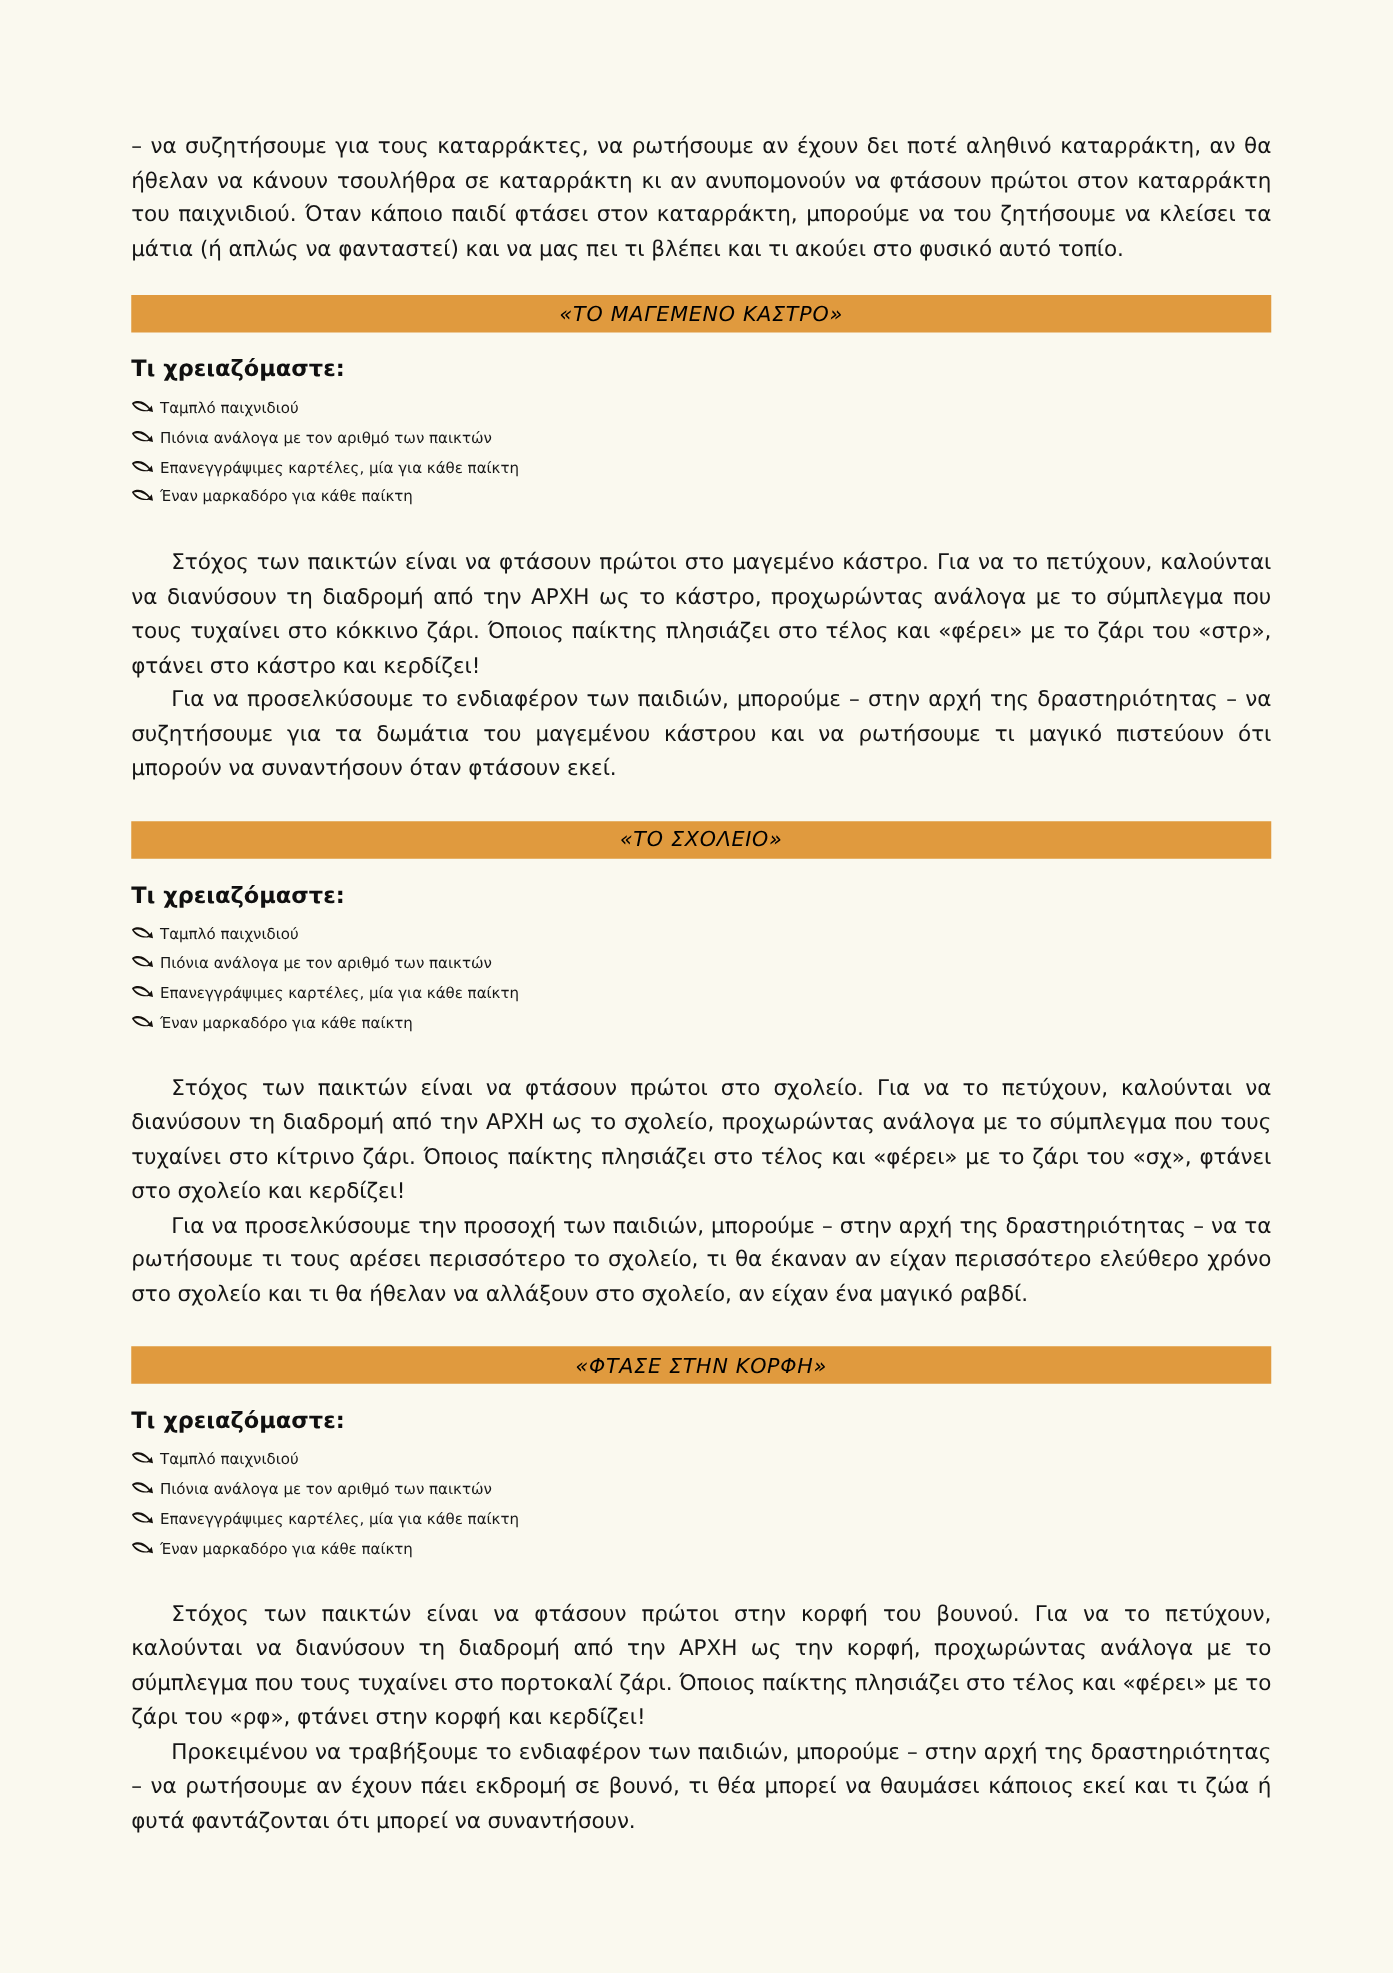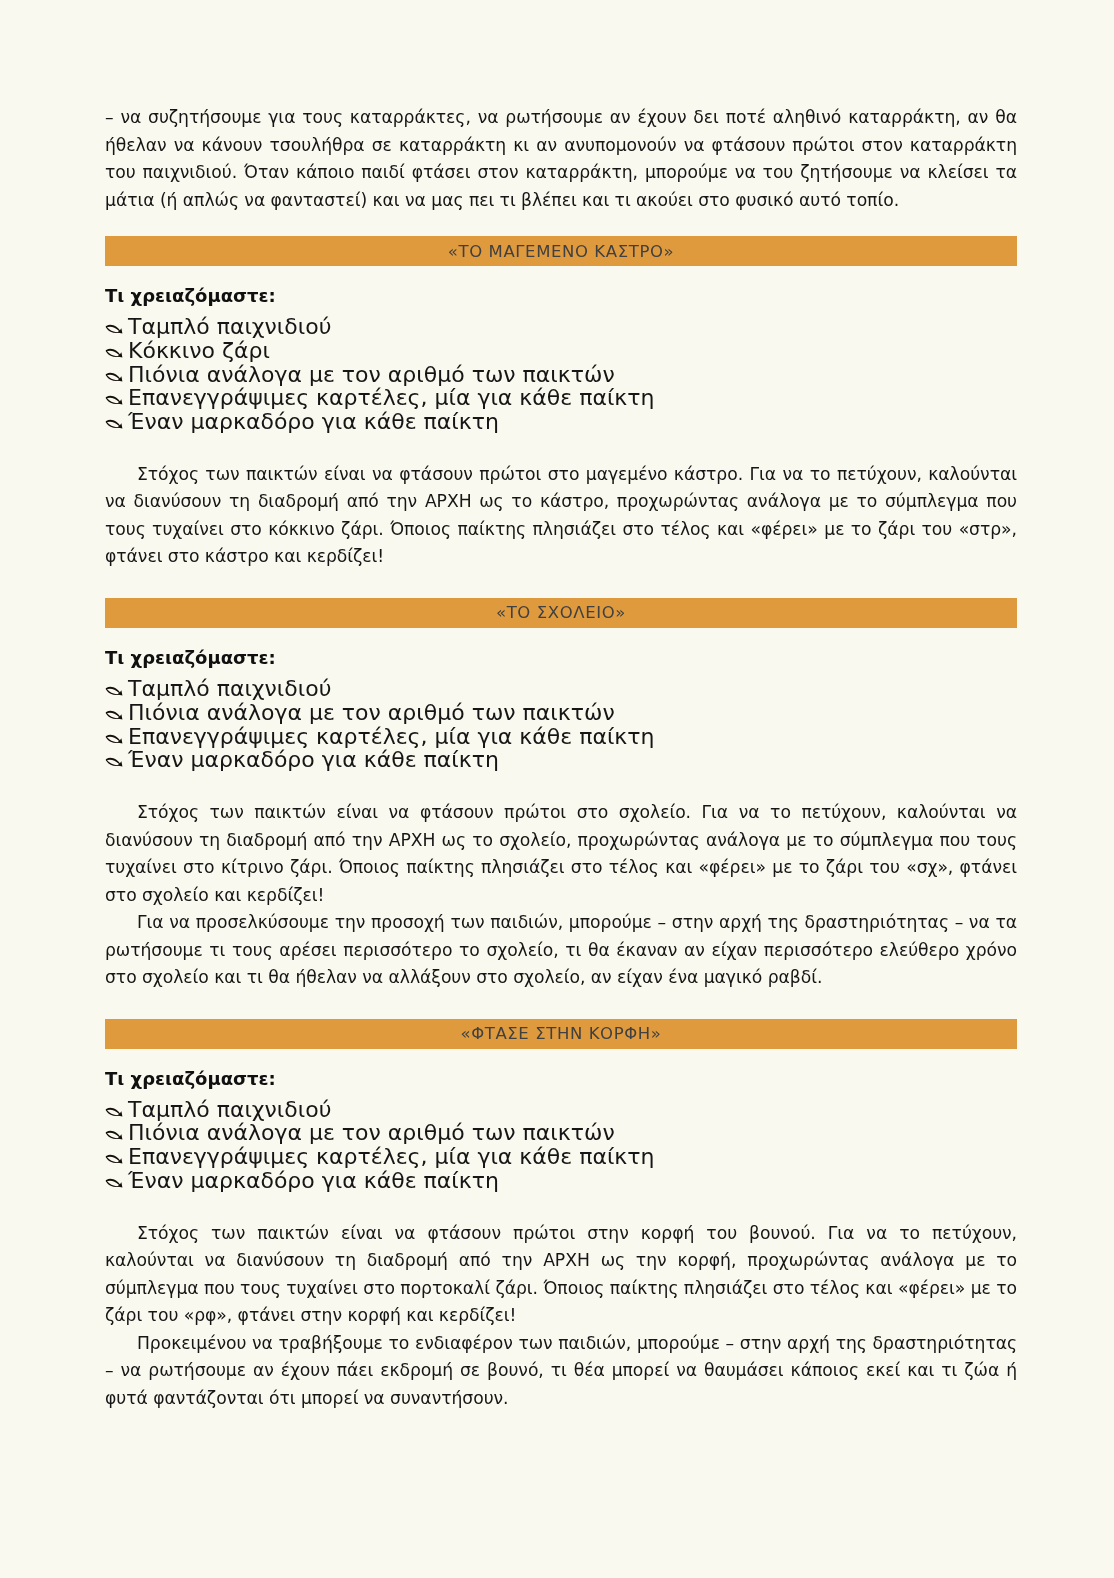--- a/index.html
+++ b/index.html
@@ -50,22 +50,23 @@
   .banner {
     width: 912px;
     height: 30px;
     background: #e09a3e;
     display: flex;
     align-items: center;
     justify-content: center;
     box-sizing: border-box;
   }
   .banner-title {
-    color: #404040;
+    color: #000000;
     font-size: 16.5px;
+    font-style: italic;
     letter-spacing: 0.6px;
     white-space: nowrap;
     font-family: "DejaVu Sans", "Liberation Sans", sans-serif;
   }
 
   
   .needs {
     margin-top: 18px;
   }
   .needs-heading {
@@ -74,21 +75,21 @@
     color: #101010;
     margin: 0 0 7px 0;
     line-height: 24px;
   }
   .needs-list {
     list-style: none;
     margin: 0;
     padding: 0;
   }
   .needs-item {
-    font-size: 22px;
+    font-size: 12px;
     line-height: 23.8px;
     color: #161616;
     white-space: nowrap;
   }
   .bullet-icon {
     display: inline-block;
     vertical-align: -2px;
     margin-right: 3px;
   }
   .bullet-icon svg {
@@ -122,44 +123,39 @@
           <li class="needs-item">
             <span class="bullet-icon"><svg width="20" height="13" viewBox="0 0 20 13">
                   <path d="M1.2 3.0 C4.5 1.0 8.0 1.6 11.0 3.6 C12.6 4.7 13.9 6.0 14.9 7.3 L16.4 5.3 L17.4 10.6 L12.2 9.4 L14.0 8.1 C12.7 6.7 11.2 5.5 9.4 4.7 C6.8 3.5 4.0 3.2 1.2 4.4 C0.6 4.65 0.6 3.3 1.2 3.0 Z" fill="#15100c"></path>
                   <path d="M1.3 3.2 C3.2 5.6 5.6 7.6 8.6 8.6 C10.4 9.2 12.3 9.35 14.1 9.1 L13.2 9.9 C10.6 10.3 8.0 9.9 5.6 8.8 C3.6 7.85 2.1 6.4 1.0 4.6 Z" fill="#15100c"></path>
                 </svg></span><span>Ταμπλό παιχνιδιού</span>
           </li>
           <li class="needs-item">
             <span class="bullet-icon"><svg width="20" height="13" viewBox="0 0 20 13">
                   <path d="M1.2 3.0 C4.5 1.0 8.0 1.6 11.0 3.6 C12.6 4.7 13.9 6.0 14.9 7.3 L16.4 5.3 L17.4 10.6 L12.2 9.4 L14.0 8.1 C12.7 6.7 11.2 5.5 9.4 4.7 C6.8 3.5 4.0 3.2 1.2 4.4 C0.6 4.65 0.6 3.3 1.2 3.0 Z" fill="#15100c"></path>
                   <path d="M1.3 3.2 C3.2 5.6 5.6 7.6 8.6 8.6 C10.4 9.2 12.3 9.35 14.1 9.1 L13.2 9.9 C10.6 10.3 8.0 9.9 5.6 8.8 C3.6 7.85 2.1 6.4 1.0 4.6 Z" fill="#15100c"></path>
-                </svg></span><span>Κόκκινο ζάρι</span>
-          </li>
-          <li class="needs-item">
-            <span class="bullet-icon"><svg width="20" height="13" viewBox="0 0 20 13">
-                  <path d="M1.2 3.0 C4.5 1.0 8.0 1.6 11.0 3.6 C12.6 4.7 13.9 6.0 14.9 7.3 L16.4 5.3 L17.4 10.6 L12.2 9.4 L14.0 8.1 C12.7 6.7 11.2 5.5 9.4 4.7 C6.8 3.5 4.0 3.2 1.2 4.4 C0.6 4.65 0.6 3.3 1.2 3.0 Z" fill="#15100c"></path>
-                  <path d="M1.3 3.2 C3.2 5.6 5.6 7.6 8.6 8.6 C10.4 9.2 12.3 9.35 14.1 9.1 L13.2 9.9 C10.6 10.3 8.0 9.9 5.6 8.8 C3.6 7.85 2.1 6.4 1.0 4.6 Z" fill="#15100c"></path>
                 </svg></span><span>Πιόνια ανάλογα με τον αριθμό των παικτών</span>
           </li>
           <li class="needs-item">
             <span class="bullet-icon"><svg width="20" height="13" viewBox="0 0 20 13">
                   <path d="M1.2 3.0 C4.5 1.0 8.0 1.6 11.0 3.6 C12.6 4.7 13.9 6.0 14.9 7.3 L16.4 5.3 L17.4 10.6 L12.2 9.4 L14.0 8.1 C12.7 6.7 11.2 5.5 9.4 4.7 C6.8 3.5 4.0 3.2 1.2 4.4 C0.6 4.65 0.6 3.3 1.2 3.0 Z" fill="#15100c"></path>
                   <path d="M1.3 3.2 C3.2 5.6 5.6 7.6 8.6 8.6 C10.4 9.2 12.3 9.35 14.1 9.1 L13.2 9.9 C10.6 10.3 8.0 9.9 5.6 8.8 C3.6 7.85 2.1 6.4 1.0 4.6 Z" fill="#15100c"></path>
                 </svg></span><span>Επανεγγράψιμες καρτέλες, μία για κάθε παίκτη</span>
           </li>
           <li class="needs-item">
             <span class="bullet-icon"><svg width="20" height="13" viewBox="0 0 20 13">
                   <path d="M1.2 3.0 C4.5 1.0 8.0 1.6 11.0 3.6 C12.6 4.7 13.9 6.0 14.9 7.3 L16.4 5.3 L17.4 10.6 L12.2 9.4 L14.0 8.1 C12.7 6.7 11.2 5.5 9.4 4.7 C6.8 3.5 4.0 3.2 1.2 4.4 C0.6 4.65 0.6 3.3 1.2 3.0 Z" fill="#15100c"></path>
                   <path d="M1.3 3.2 C3.2 5.6 5.6 7.6 8.6 8.6 C10.4 9.2 12.3 9.35 14.1 9.1 L13.2 9.9 C10.6 10.3 8.0 9.9 5.6 8.8 C3.6 7.85 2.1 6.4 1.0 4.6 Z" fill="#15100c"></path>
                 </svg></span><span>Έναν μαρκαδόρο για κάθε παίκτη</span>
           </li>
         </ul>
       </div>
       <div class="gap-after-needs"></div>
       <p class="para indent">Στόχος των παικτών είναι να φτάσουν πρώτοι στο μαγεμένο κάστρο. Για να το πετύχουν, καλούνται να διανύσουν τη διαδρομή από την ΑΡΧΗ ως το κάστρο, προχωρώντας ανάλογα με το σύμπλεγμα που τους τυχαίνει στο κόκκινο ζάρι. Όποιος παίκτης πλησιάζει στο τέλος και «φέρει» με το ζάρι του «στρ», φτάνει στο κάστρο και κερδίζει!</p>
+      <p class="para indent">Για να προσελκύσουμε το ενδιαφέρον των παιδιών, μπορούμε – στην αρχή της δραστηριότητας – να συζητήσουμε για τα δωμάτια του μαγεμένου κάστρου και να ρωτήσουμε τι μαγικό πιστεύουν ότι μπορούν να συναντήσουν όταν φτάσουν εκεί.</p>
     </div>
     <div class="gap-before-banner"></div>
 
     <div class="section">
       <div class="banner">
         <span class="banner-title">«ΤΟ ΣΧΟΛΕΙΟ»</span>
       </div>
       <div class="needs">
         <div class="needs-heading">Τι χρειαζόμαστε:</div>
         <ul class="needs-list">

